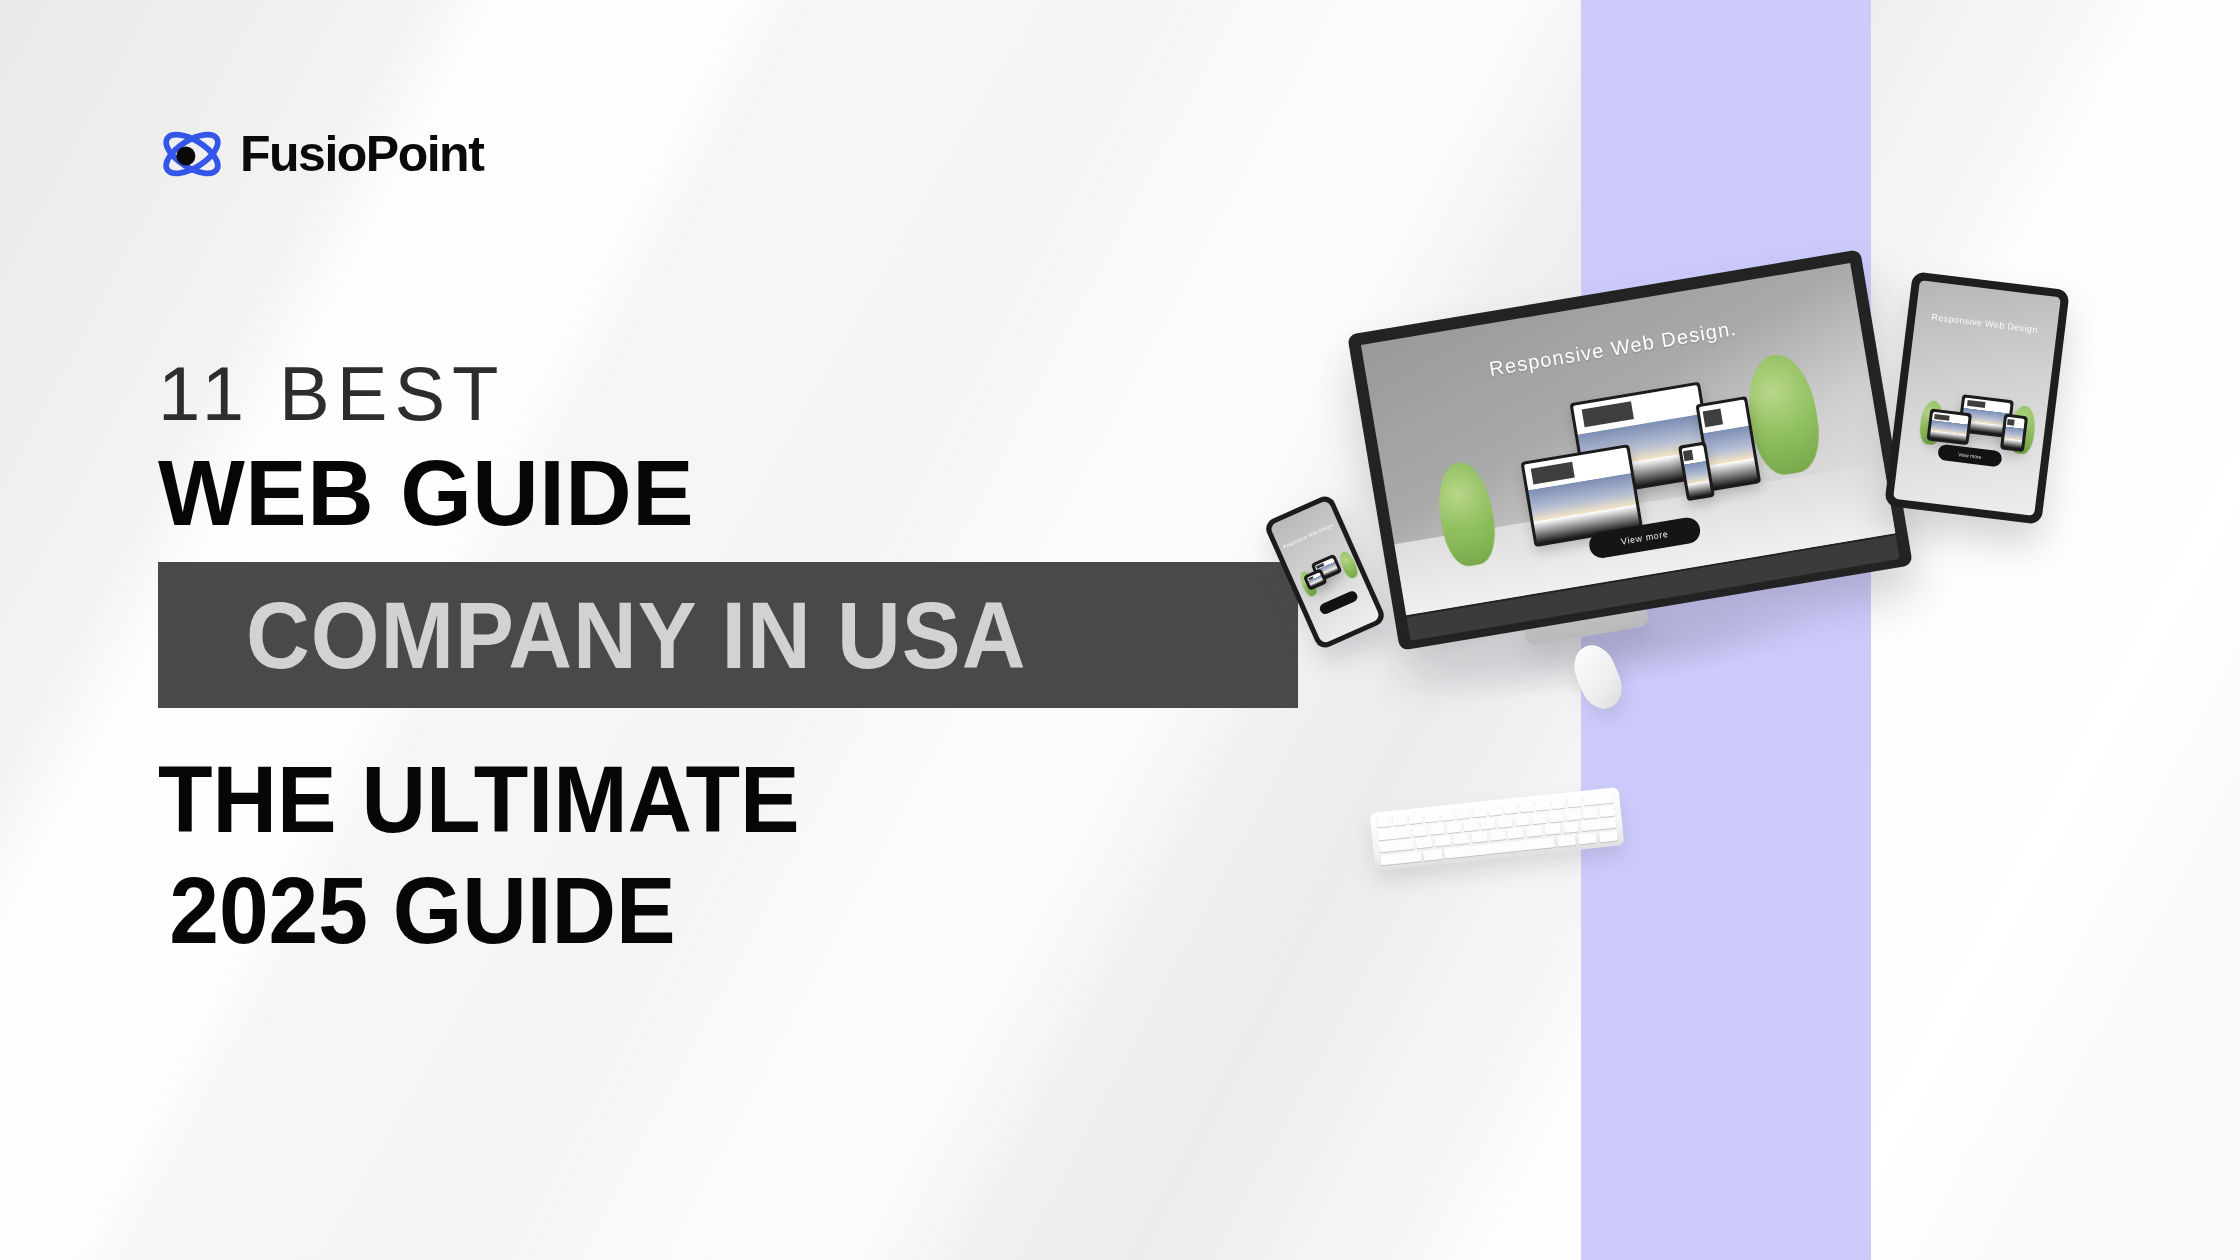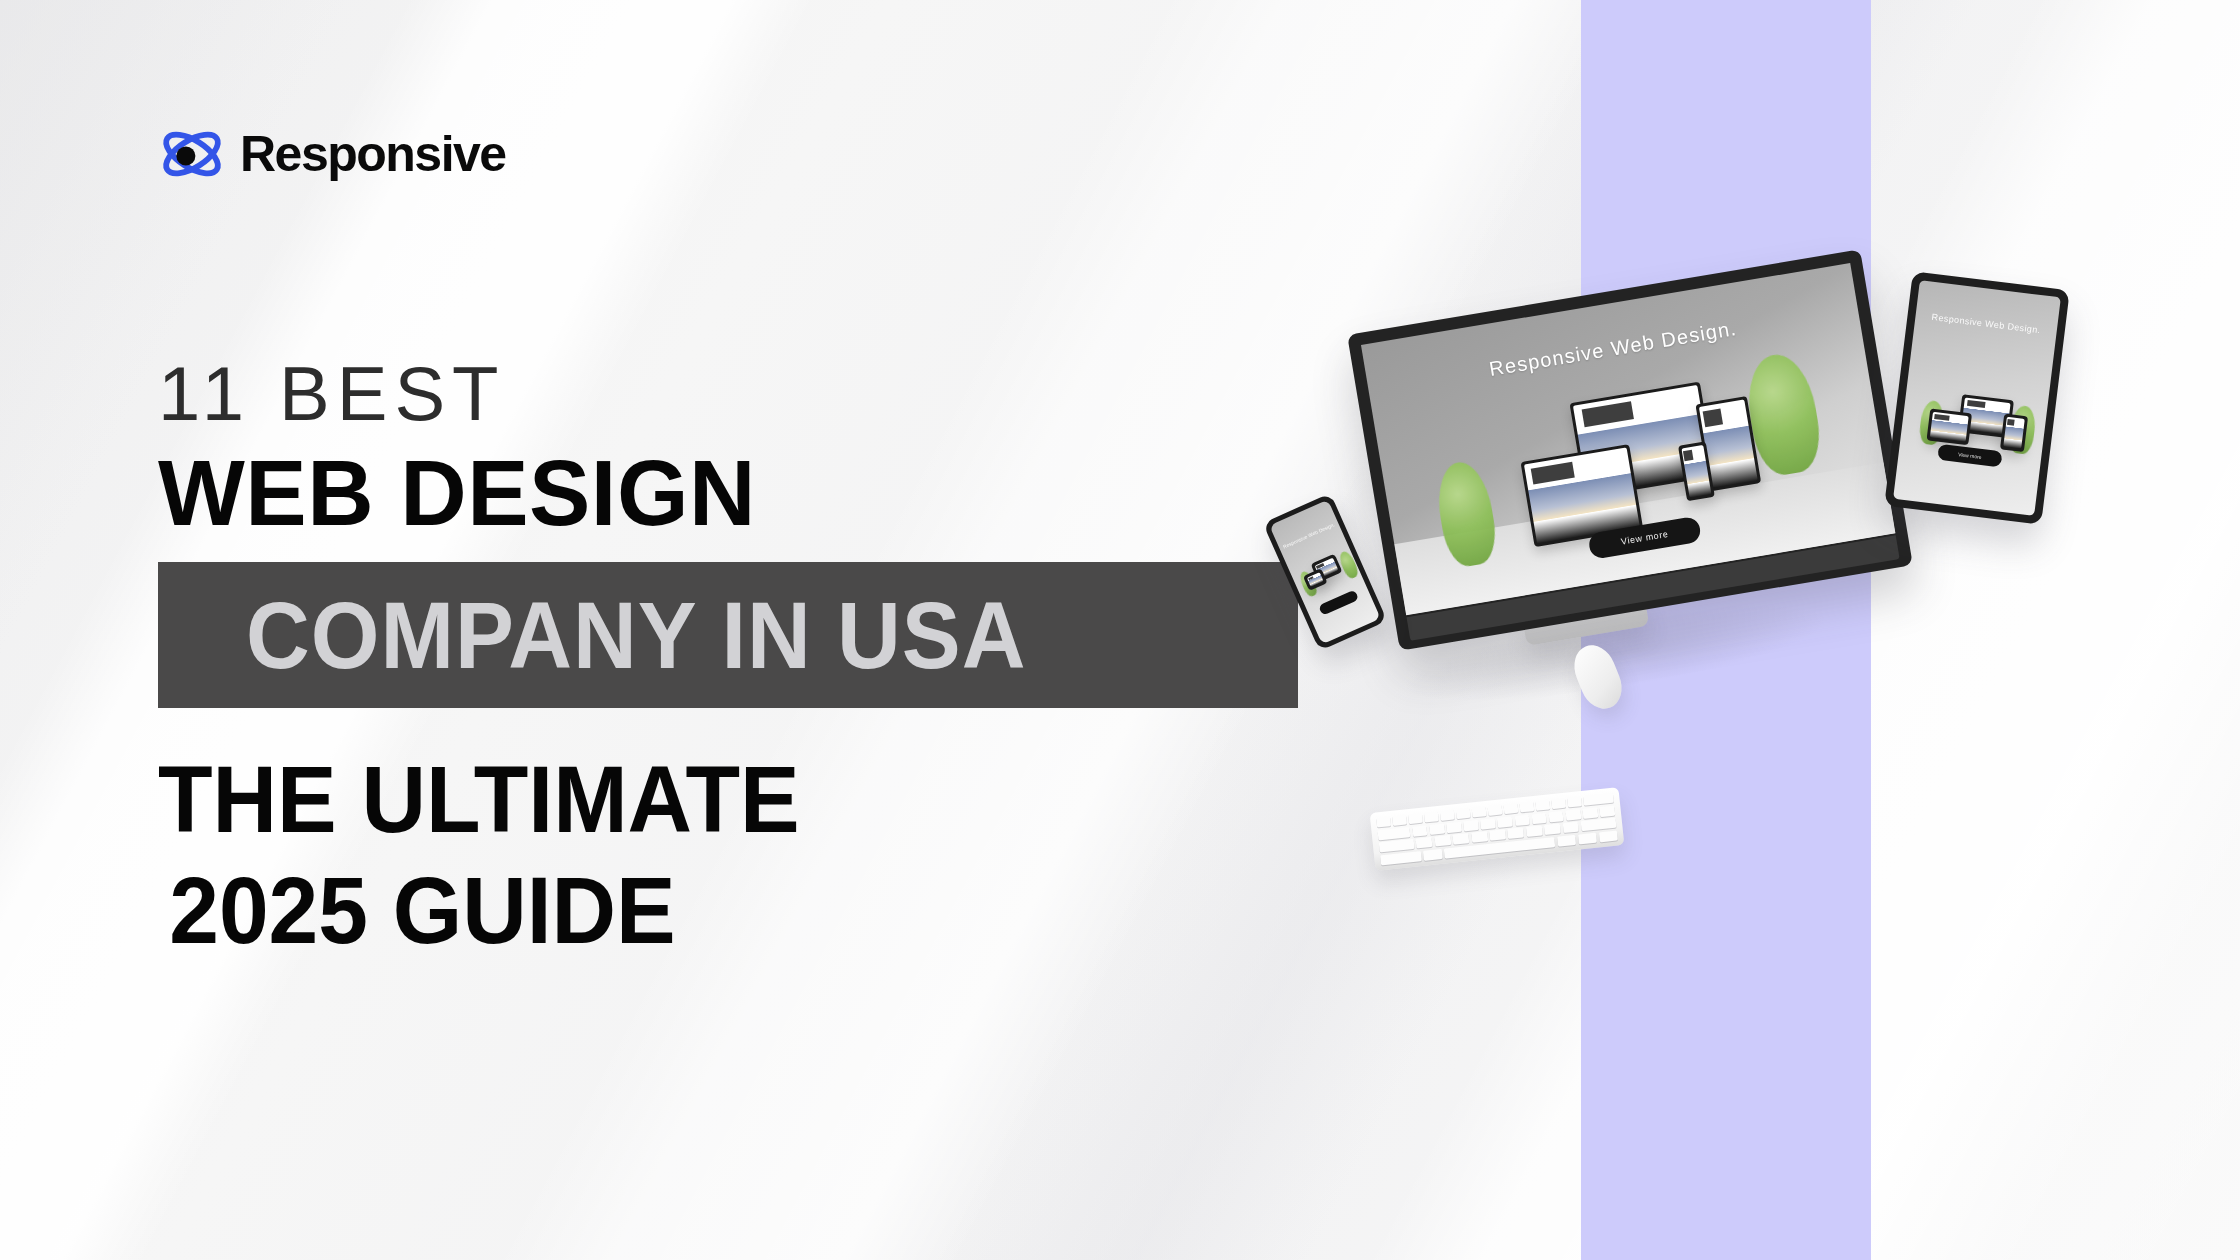--- a/index.html
+++ b/index.html
@@ -371,28 +371,28 @@
   <div class="purple-stripe"></div>
 
   <div class="logo">
     <svg class="logo-mark" viewBox="0 0 100 100">
       <g fill="none" stroke="#3355e8" stroke-width="8.5" stroke-linecap="round">
         <ellipse cx="50" cy="50" rx="43" ry="20" transform="rotate(-32 50 50)"></ellipse>
         <ellipse cx="50" cy="50" rx="43" ry="20" transform="rotate(32 50 50)"></ellipse>
       </g>
       <circle cx="41" cy="53" r="14" fill="#0a0a0a"></circle>
     </svg>
-    <span class="logo-text">Responsive</span>
+    <span class="logo-text">FusioPoint</span>
   </div>
 
   <div class="headline">
 
     <div class="line-best">11 BEST</div>
 
-    <div class="line-webdesign">WEB DESIGN</div>
+    <div class="line-webdesign">WEB GUIDE</div>
 
     <div class="highlight-bar">
       <span class="line-company">COMPANY IN USA</span>
     </div>
 
     <div class="line-ultimate">THE ULTIMATE</div>
 
     <div class="line-guide">2025 GUIDE</div>
   </div>
 

